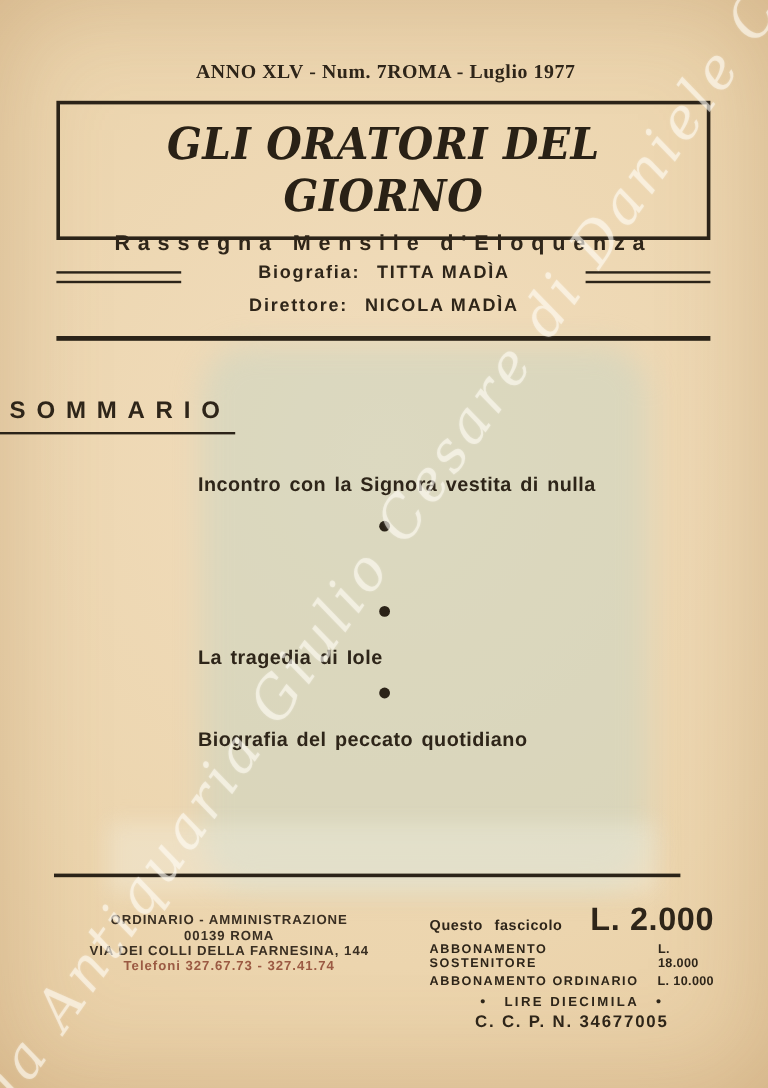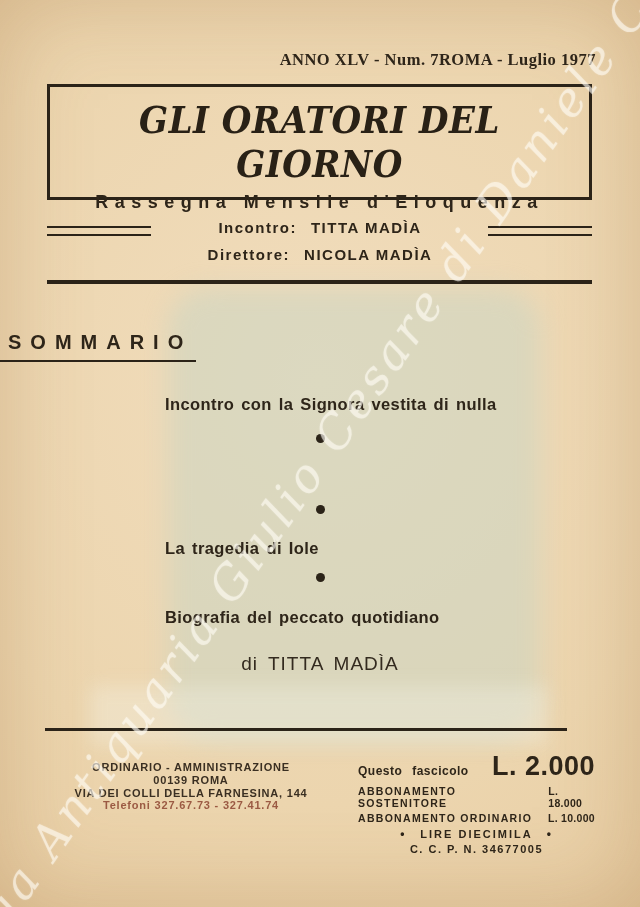--- a/index.html
+++ b/index.html
@@ -30,21 +30,21 @@
     position:absolute;left:50%;top:50%;z-index:6;
     transform:translate(-50%,-50%) rotate(-55deg);
     font-family:"DejaVu Serif", serif;font-style:italic;font-weight:400;
     font-size:47px;letter-spacing:4px;white-space:nowrap;
     color:rgba(255,252,242,.55);
     text-shadow:0 0 2px rgba(255,255,255,.25);
     pointer-events:none;
   }
   .issue-row{
     position:absolute;top:50px;left:47px;right:44px;
-    display:flex;justify-content:flex-end;
+    display:flex;justify-content:center;
     font-family:"Liberation Serif", serif;font-weight:700;font-size:16.5px;
     letter-spacing:.5px;color:#2e2519;
   }
   .title-box{
     position:absolute;top:84px;left:47px;right:48px;height:110px;
     border:3px solid #2b2318;text-align:center;
   }
   .masthead-title{
     margin-top:15px;
     font-family:"DejaVu Serif", serif;font-style:italic;font-weight:700;
@@ -98,21 +98,21 @@
   .price-head .price{font-weight:700;font-size:27px;letter-spacing:.5px;}
   .sub-row{
     display:flex;justify-content:space-between;align-items:baseline;
     font-weight:700;font-size:10.5px;letter-spacing:1.3px;margin-top:3px;
   }
   .sub-row .sub-price{letter-spacing:.3px;font-size:10.5px;}
   .lire-row{
     text-align:center;font-weight:700;font-size:11px;letter-spacing:2px;margin-top:3px;
   }
   .lire-row .dot{display:inline-block;margin:0 14px;font-size:12px;}
-  .ccp-row{text-align:center;font-weight:700;font-size:11px;letter-spacing:1.5px;margin-top:2px;}
+  .ccp-row{text-align:center;font-weight:700;font-size:14px;letter-spacing:1.5px;margin-top:2px;}
 </style>
 </head>
 <body>
 
 <div class="page">
 
   <div class="scan-strip"></div>
   <div class="scan-strip2"></div>
 
   <div class="content">
@@ -122,42 +122,41 @@
       <span>ROMA - Luglio 1977</span>
     </div>
 
     <div class="title-box">
       <div class="masthead-title">GLI ORATORI DEL GIORNO</div>
       <div class="masthead-subtitle">Rassegna Mensile d'Eloquenza</div>
     </div>
 
     <div class="founder-row">
       <div class="deco-rule deco-left"></div>
-      <span class="text"><span>Incontro:</span><span class="name-gap"></span><span>TITTA MADÌA</span></span>
+      <span class="text"><span>Biografia:</span><span class="name-gap"></span><span>TITTA MADÌA</span></span>
       <div class="deco-rule deco-right"></div>
     </div>
 
     <div class="director-row">
       <span class="text"><span>Direttore:</span><span class="name-gap"></span><span>NICOLA MADÌA</span></span>
     </div>
 
     <div class="thick-rule"></div>
 
     <div class="sommario-heading">
       <span>SOMMARIO</span>
     </div>
 
     <div class="toc-item" style="top:395px;">Incontro con la Signora vestita di nulla</div>
     <div class="toc-bullet" style="top:434px;"></div>
     <div class="toc-bullet" style="top:505px;"></div>
     <div class="toc-item" style="top:539px;">La tragedia di Iole</div>
     <div class="toc-bullet" style="top:573px;"></div>
     <div class="toc-item" style="top:608px;">Biografia del peccato quotidiano</div>
 
-    <div class="byline">di TITTA MADÌA</div>
 
     <div class="bottom-rule"></div>
 
     <div class="address">
       <div>ORDINARIO - AMMINISTRAZIONE</div>
       <div>00139 ROMA</div>
       <div>VIA DEI COLLI DELLA FARNESINA, 144</div>
       <div class="tel">Telefoni 327.67.73 - 327.41.74</div>
     </div>
 

